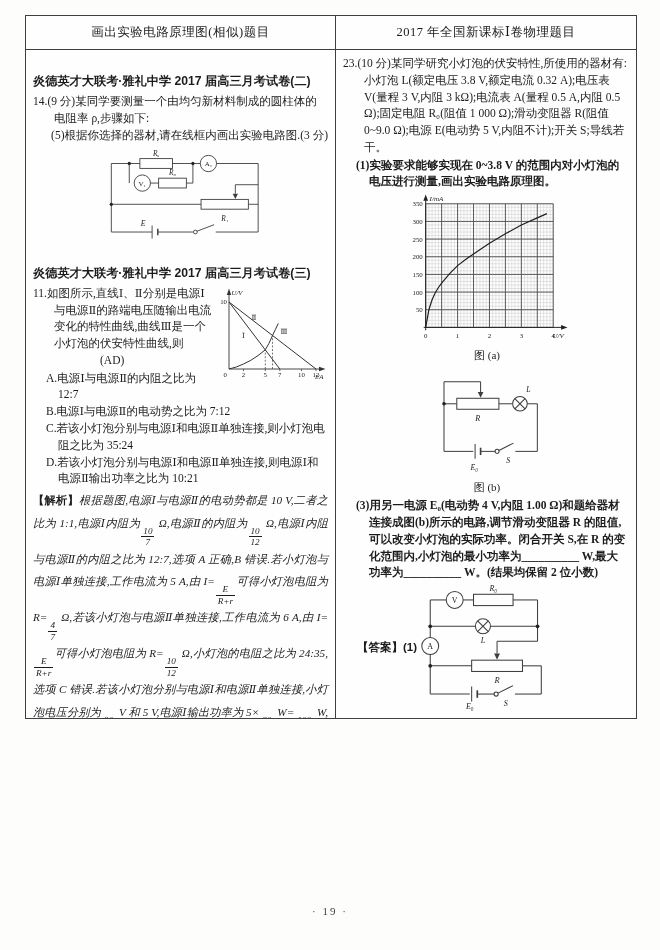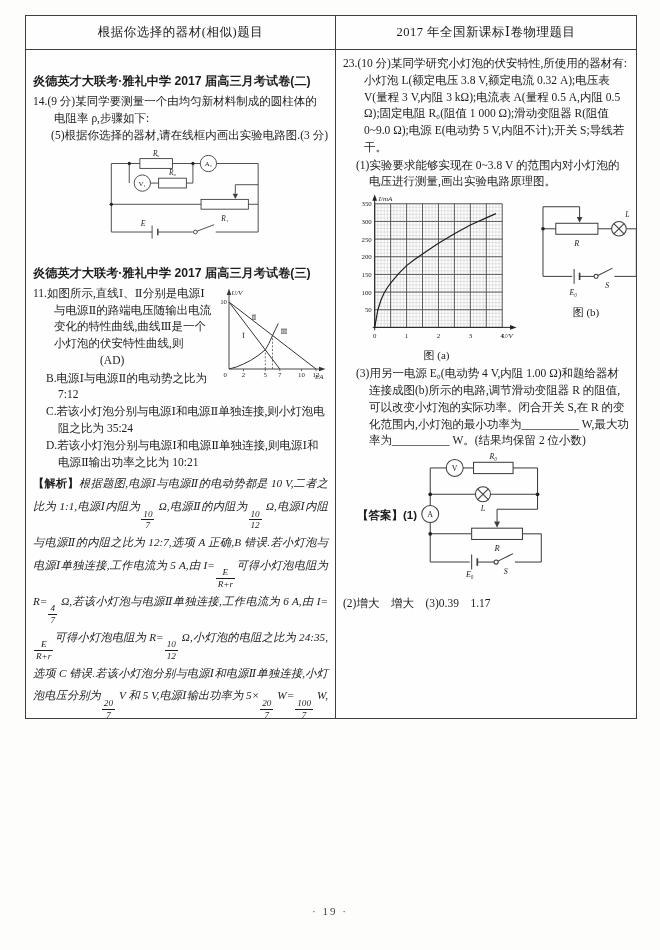--- a/index.html
+++ b/index.html
@@ -11,50 +11,50 @@
   .head-cell{display:flex;align-items:center;justify-content:center;font-size:12.5px;letter-spacing:.5px;}
   .head-cell.hl{flex:0 0 310px;border-right:1.4px solid #3f3f3f;box-sizing:border-box;}
   .head-cell.hr{flex:1;}
   .body-row{flex:1;display:flex;min-height:0;}
   .col{box-sizing:border-box;padding:5px 7px 4px 7px;font-size:11.5px;line-height:1.46;overflow:hidden;}
   .col.cl{flex:0 0 310px;border-right:1.4px solid #3f3f3f;}
   .col.cr{flex:1;}
   .title{font-family:"Liberation Sans","DejaVu Sans",sans-serif;font-weight:bold;font-size:12.2px;margin:18px 0 2px 0;}
   .hang1{padding-left:21px;text-indent:-21px;margin:0 0 1px 0;}
   .sub5{margin:0 0 1px 13px;text-align:right;}
-  .part{margin:0 0 1px 13px;padding-left:13px;text-indent:-13px;}
+  .part{margin:0 0 1px 13px;padding-left:13px;text-indent:-13px;font-weight:bold;}
   .opt{padding-left:25px;text-indent:-12px;margin:0;}
   .q11wrap{margin:0;}
   .q11chart{float:right;width:112px;height:98px;margin:0 0 2px 3px;}
   .ansgap{margin-left:46px;}
   .analysis{clear:both;font-size:11.2px;line-height:2.02;margin-top:2px;text-align:justify;}
   .analysis .atext{font-style:italic;}
   .alabel{font-weight:bold;font-style:normal;font-family:"Liberation Sans","DejaVu Sans",sans-serif;}
   .frac{display:inline-flex;flex-direction:column;text-align:center;vertical-align:-0.75em;
         font-size:.82em;line-height:1.15;margin:0 1px;}
   .frac .fnum{border-bottom:1px solid currentColor;padding:0 2px;}
   .frac .fden{padding:0 2px;}
   .c1wrap{margin:3px 0 3px 62px;}
-  .figrow{display:flex;align-items:flex-start;gap:4px;margin:2px 0 2px 2px;}
+  .figrow{display:flex;align-items:center;gap:4px;margin:2px 0 2px 2px;flex-direction:column;}
   .figure{display:flex;flex-direction:column;align-items:center;}
   .figcap{font-size:11px;margin-top:0px;}
   .ansrow{display:flex;align-items:center;margin:2px 0 0 0;}
   .anslabel{font-weight:bold;font-family:"Liberation Sans","DejaVu Sans",sans-serif;white-space:nowrap;margin-left:14px;}
   .ansline{margin-top:16px;}
   .page-number{position:absolute;left:0;right:0;top:905px;text-align:center;font-size:11px;color:#444;letter-spacing:2px;}
   svg text{font-family:"Liberation Serif","DejaVu Serif",serif;fill:#222;}
 </style>
 </head>
 <body>
 
 <div class="page">
   <div class="sheet">
 
     <div class="head-row">
-      <div class="head-cell hl">根据你选择的器材(相似)题目</div>
+      <div class="head-cell hl">画出实验电路原理图(相似)题目</div>
       <div class="head-cell hr">2017 年全国新课标Ⅰ卷物理题目</div>
     </div>
 
     <div class="body-row">
 
       <div class="col cl">
         <div class="title">炎德英才大联考·雅礼中学 2017 届高三月考试卷(二)</div>
         <p class="hang1">14.(9 分)某同学要测量一个由均匀新材料制成的圆柱体的电阻率 ρ,步骤如下:</p>
         <p class="sub5">(5)根据你选择的器材,请在线框内画出实验电路图.(3 分)</p>
 
@@ -125,20 +125,21 @@
               <line x1="49.3" y1="84" x2="49.3" y2="64.8" stroke="#555" stroke-width="0.8" stroke-dasharray="2,1.6"></line>
               <line x1="56.5" y1="84" x2="56.5" y2="50.5" stroke="#555" stroke-width="0.8" stroke-dasharray="2,1.6"></line>
               <polyline points="13,17 63.8,84" fill="none" stroke="#333" stroke-width="1"></polyline>
               <polyline points="13,17 100,84" fill="none" stroke="#333" stroke-width="1"></polyline>
               <polyline points="13,84 20.3,82 27.5,79 34.8,75.3 42,70.6 49.3,64.8 52.9,58.5 56.5,50.5 59.4,44.5 62.3,38.4" fill="none" stroke="#333" stroke-width="1"></polyline>
               <text x="26.1" y="53.2" font-size="7.2">Ⅰ</text>
               <text x="35.5" y="34.8" font-size="7.2">Ⅱ</text>
               <text x="64.5" y="49.2" font-size="7.2">Ⅲ</text>
             </svg>
           <p class="hang1"><span>11.如图所示,直线Ⅰ、Ⅱ分别是电源Ⅰ与电源Ⅱ的路端电压随输出电流变化的特性曲线,曲线Ⅲ是一个小灯泡的伏安特性曲线,则</span><span class="ansgap">(AD)</span></p>
+          <div class="opt">A.电源Ⅰ与电源Ⅱ的内阻之比为 12:7</div>
           <div class="opt">B.电源Ⅰ与电源Ⅱ的电动势之比为 7:12</div>
           <div class="opt">C.若该小灯泡分别与电源Ⅰ和电源Ⅱ单独连接,则小灯泡电阻之比为 35:24</div>
           <div class="opt">D.若该小灯泡分别与电源Ⅰ和电源Ⅱ单独连接,则电源Ⅰ和电源Ⅱ输出功率之比为 10:21</div>
         </div>
 
         <div class="analysis">
           <span class="alabel">【解析】</span><span class="atext">根据题图,电源Ⅰ与电源Ⅱ的电动势都是 10 V,二者之比为 1:1,电源Ⅰ内阻为<span class="frac">
                 <span class="fnum">10</span>
                 <span class="fden">7</span>
               </span> Ω,电源Ⅱ的内阻为<span class="frac">

